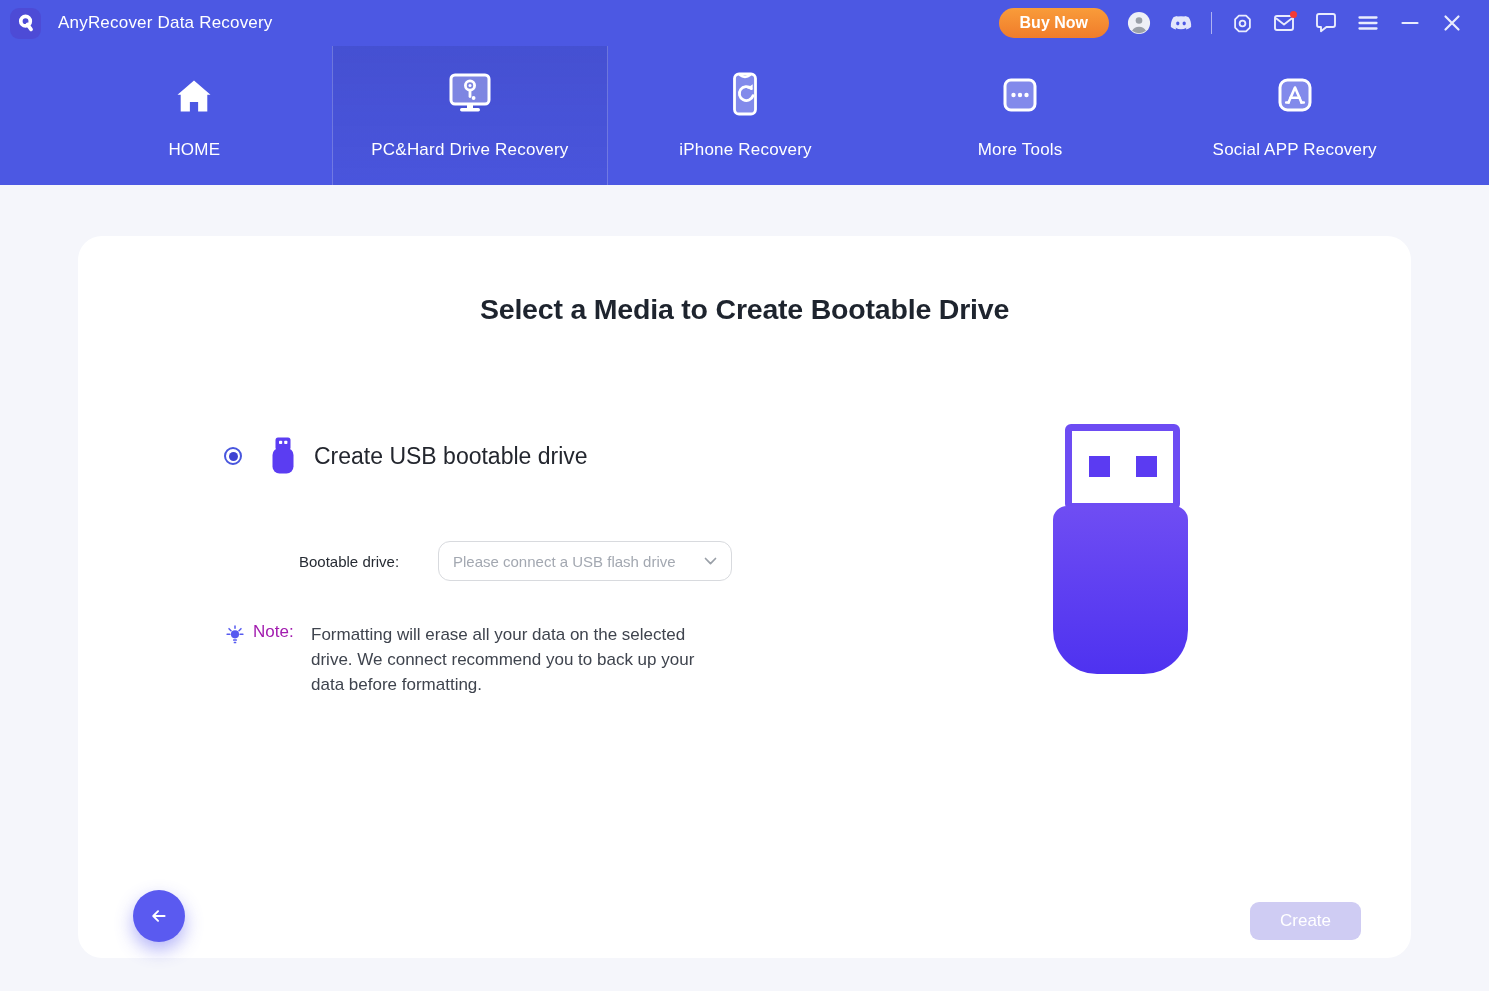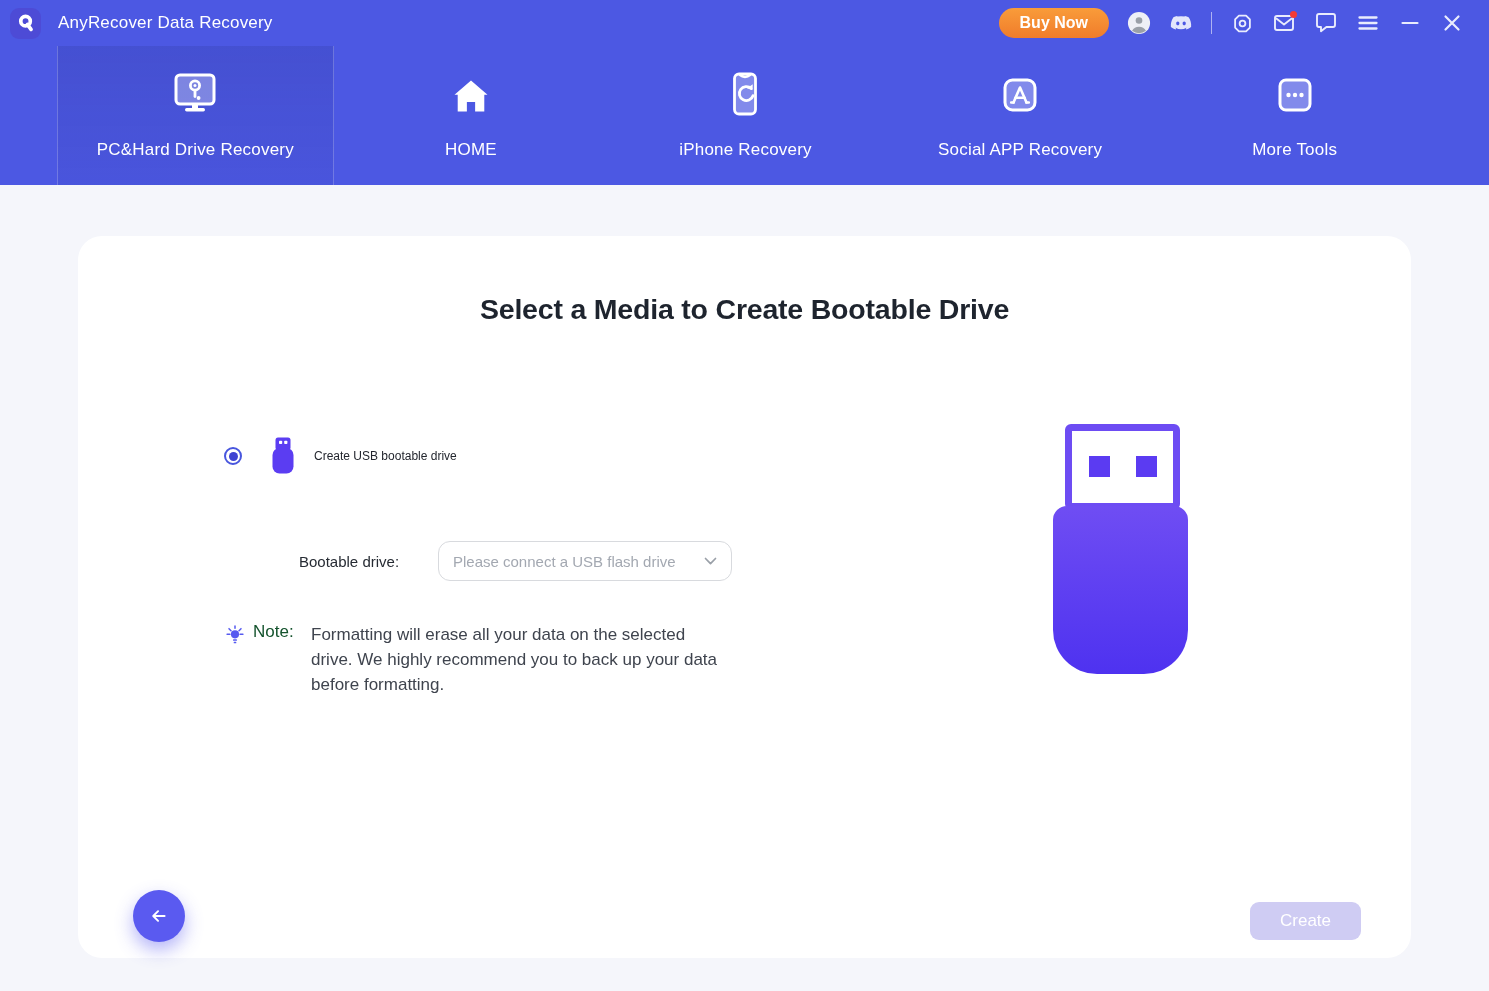--- a/index.html
+++ b/index.html
@@ -37,32 +37,32 @@
     background:#ffffff; border-radius:24px; }
 
   .page-title { position:absolute; top:57px; left:0; width:100%; text-align:center;
     font-size:28.5px; font-weight:700; color:#1e242e; letter-spacing:-.2px; }
 
   .radio-row { position:absolute; left:146px; top:200px; display:flex; align-items:center; }
   .radio-outer { width:18px; height:18px; border-radius:50%; border:2px solid #4856de;
     display:flex; align-items:center; justify-content:center; cursor:pointer; background:#fff; }
   .radio-inner { width:9px; height:9px; border-radius:50%; background:#3f43d2; }
   .usb-mini { margin-left:26px; display:flex; }
-  .radio-label { margin-left:16px; font-size:12px; color:#23262e; }
+  .radio-label { margin-left:16px; font-size:23px; color:#23262e; }
 
   .drive-row { position:absolute; left:221px; top:305px; display:flex; align-items:center; }
   .drive-label { width:126px; font-size:15px; color:#262b33; margin-right:13px; }
   .drive-select { width:294px; height:40px; border:1px solid #d8dade; border-radius:12px;
     display:flex; align-items:center; padding:0 14px; cursor:pointer; background:#fff; }
   .drive-placeholder { flex:1; font-size:15px; color:#a3a8b1; white-space:nowrap; overflow:hidden; }
   .chev { flex:0 0 auto; margin-left:8px; display:flex; }
 
   .note-row { position:absolute; left:147px; top:386px; display:flex; align-items:flex-start; }
   .note-bulb { margin-top:3px; display:flex; }
-  .note-label { margin-left:8px; font-size:17px; color:#14532d; width:48px; }
+  .note-label { margin-left:8px; font-size:17px; color:#a21caf; width:48px; }
   .note-text { margin-left:10px; width:412px; font-size:17px; line-height:25px; color:#3f444e; }
 
   
   .usb-illustration { position:absolute; left:975px; top:188px; width:135px; height:250px; }
   .usb-connector { position:absolute; left:12px; top:0; width:115px; height:86px;
     background:#ffffff; border:7px solid #6d4cf3; border-radius:6px; }
   .usb-pin { position:absolute; top:25px; width:21px; height:21px; background:#5b3bf2; }
   .usb-pin.p1 { left:17px; } .usb-pin.p2 { left:64px; }
   .usb-body { position:absolute; left:0; top:82px; width:135px; height:168px;
     background:linear-gradient(180deg,#6f4df3,#4e32f0); border-radius:14px 14px 44px 44px; }
@@ -143,78 +143,78 @@
       <div class="tb-icon">
         <svg width="20" height="20" viewBox="0 0 20 20" stroke="#e9ecfd" stroke-width="2.2" stroke-linecap="round">
           <path d="M3.5 3.5l13 13M16.5 3.5l-13 13"></path>
         </svg>
       </div>
     </div>
   </div>
 
   <div class="nav">
 
+    <div class="nav-item">
+      <span class="nav-icon">
+        <svg width="44" height="42" viewBox="0 0 48 44" fill="#ffffff">
+          <path d="M24 5 L42 20.5 H38.5 V39 H28.5 V28.5 H19.5 V39 H9.5 V20.5 H6 Z"></path>
+        </svg>
+      </span>
+      <span class="nav-label">HOME</span>
+    </div>
+
     <div class="nav-item active">
       <span class="nav-icon">
         <svg width="50" height="46" viewBox="0 0 50 46">
           <rect x="6" y="4" width="38" height="29" rx="4" fill="rgba(255,255,255,0.30)" stroke="#fff" stroke-width="3"></rect>
           <circle cx="25" cy="14.5" r="4.6" fill="none" stroke="#fff" stroke-width="2.8"></circle>
           <circle cx="25" cy="14.5" r="1.5" fill="#fff"></circle>
           <path d="M25 19.4 L25 25.5" stroke="#fff" stroke-width="2.8" stroke-linecap="round"></path>
           <circle cx="28.6" cy="27" r="1.9" fill="#fff"></circle>
           <rect x="22" y="33" width="6" height="4" fill="#fff"></rect>
           <rect x="15" y="37" width="20" height="3.4" rx="1.7" fill="#fff"></rect>
         </svg>
       </span>
       <span class="nav-label">PC&amp;Hard Drive Recovery</span>
     </div>
 
     <div class="nav-item">
       <span class="nav-icon">
-        <svg width="44" height="42" viewBox="0 0 48 44" fill="#ffffff">
-          <path d="M24 5 L42 20.5 H38.5 V39 H28.5 V28.5 H19.5 V39 H9.5 V20.5 H6 Z"></path>
-        </svg>
-      </span>
-      <span class="nav-label">HOME</span>
-    </div>
-
-    <div class="nav-item">
-      <span class="nav-icon">
         <svg width="44" height="46" viewBox="0 0 44 46">
           <rect x="11.5" y="3" width="21" height="40" rx="4.5" fill="rgba(255,255,255,0.30)" stroke="#fff" stroke-width="2.8"></rect>
           <path d="M16.5 3.8 q5.5 4.2 11 0" fill="none" stroke="#fff" stroke-width="2.4"></path>
           <path d="M28.2 17.5 a7 7 0 1 0 1.8 7.2" fill="none" stroke="#fff" stroke-width="2.8" stroke-linecap="round"></path>
           <path d="M29.8 13.2 l-.4 5.8 -5.4-1.8 z" fill="#fff"></path>
         </svg>
       </span>
       <span class="nav-label">iPhone Recovery</span>
     </div>
 
     <div class="nav-item">
       <span class="nav-icon">
         <svg width="44" height="44" viewBox="0 0 44 44">
+          <rect x="7" y="7" width="30" height="30" rx="6" fill="rgba(255,255,255,0.30)" stroke="#fff" stroke-width="3"></rect>
+          <circle cx="15.5" cy="22" r="2.2" fill="#fff"></circle>
+          <circle cx="22" cy="22" r="2.2" fill="#fff"></circle>
+          <circle cx="28.5" cy="22" r="2.2" fill="#fff"></circle>
+        </svg>
+      </span>
+      <span class="nav-label">More Tools</span>
+    </div>
+
+    <div class="nav-item">
+      <span class="nav-icon">
+        <svg width="44" height="44" viewBox="0 0 44 44">
           <rect x="7" y="7" width="30" height="30" rx="7.5" fill="rgba(255,255,255,0.30)" stroke="#fff" stroke-width="3"></rect>
           <path d="M15.5 29.5 L22 14.5 L28.5 29.5" fill="none" stroke="#fff" stroke-width="2.6" stroke-linecap="round" stroke-linejoin="round"></path>
           <path d="M17.5 24.8 h9" stroke="#fff" stroke-width="2.6" stroke-linecap="round"></path>
           <path d="M13.2 29.5 h2.6 M28.2 29.5 h2.6" stroke="#fff" stroke-width="2.6" stroke-linecap="round"></path>
         </svg>
       </span>
       <span class="nav-label">Social APP Recovery</span>
-    </div>
-
-    <div class="nav-item">
-      <span class="nav-icon">
-        <svg width="44" height="44" viewBox="0 0 44 44">
-          <rect x="7" y="7" width="30" height="30" rx="6" fill="rgba(255,255,255,0.30)" stroke="#fff" stroke-width="3"></rect>
-          <circle cx="15.5" cy="22" r="2.2" fill="#fff"></circle>
-          <circle cx="22" cy="22" r="2.2" fill="#fff"></circle>
-          <circle cx="28.5" cy="22" r="2.2" fill="#fff"></circle>
-        </svg>
-      </span>
-      <span class="nav-label">More Tools</span>
     </div>
 
   </div>
 </div>
 
 <div class="main-area">
   <div class="card">
 
     <div class="page-title">Select a Media to Create Bootable Drive</div>
 
@@ -248,21 +248,21 @@
     <div class="note-row">
       <span class="note-bulb">
         <svg width="20" height="22" viewBox="0 0 24 26" fill="#565af0" stroke="#565af0">
           <circle cx="12" cy="11" r="4.9" stroke="none"></circle>
           <path d="M2.5 11 h3.4 M18.1 11 h3.4 M4.8 4.2 l2.4 2.4 M19.2 4.2 l-2.4 2.4 M12 1 v2.6" stroke-width="1.8" stroke-linecap="round"></path>
           <rect x="9.6" y="16.8" width="4.8" height="2" rx="0.8" stroke="none"></rect>
           <rect x="10.4" y="20" width="3.2" height="1.8" rx="0.8" stroke="none"></rect>
         </svg>
       </span>
       <span class="note-label">Note:</span>
-      <span class="note-text">Formatting will erase all your data on the selected drive. We highly recommend you to back up your data before formatting.</span>
+      <span class="note-text">Formatting will erase all your data on the selected drive. We connect recommend you to back up your data before formatting.</span>
     </div>
 
     <div class="usb-illustration">
       <div class="usb-connector">
         <div class="usb-pin p1"></div>
         <div class="usb-pin p2"></div>
       </div>
       <div class="usb-body"></div>
     </div>
 

